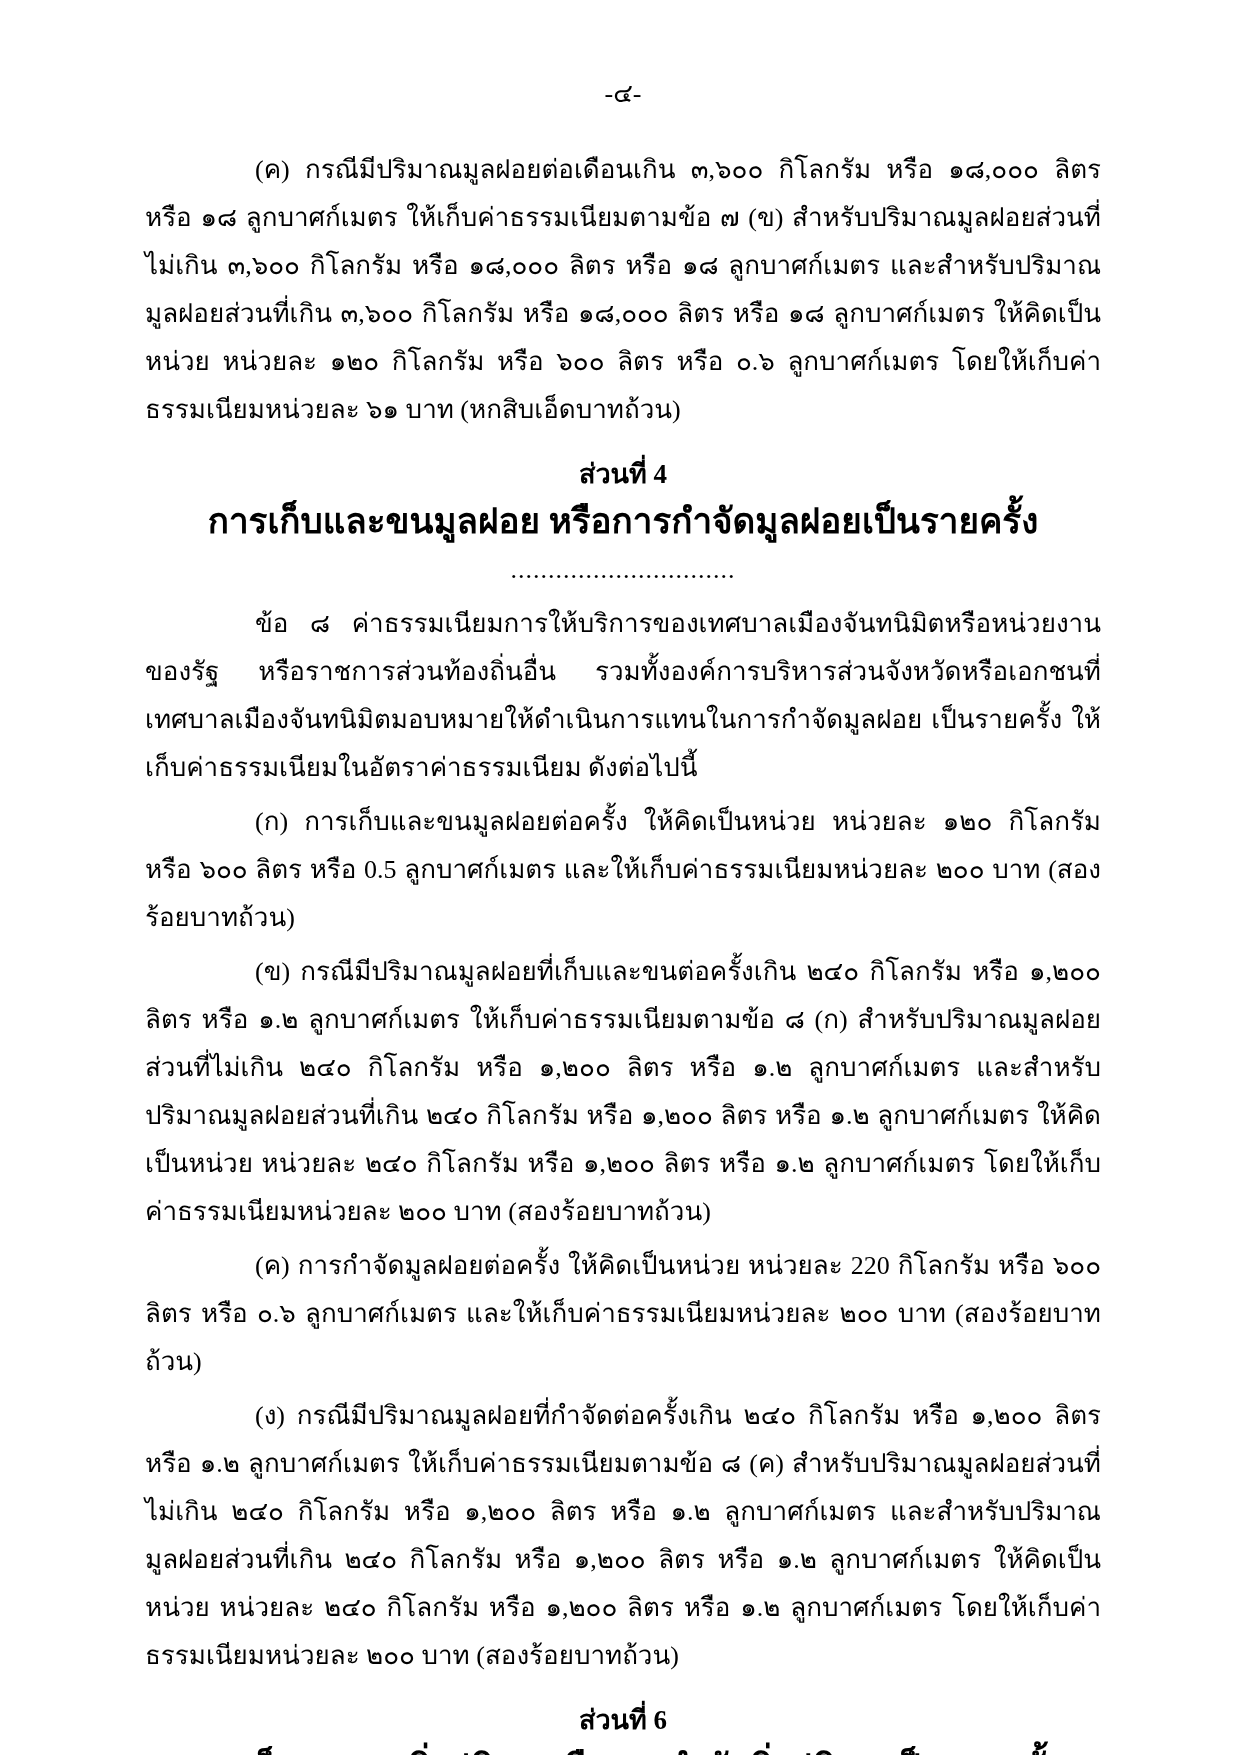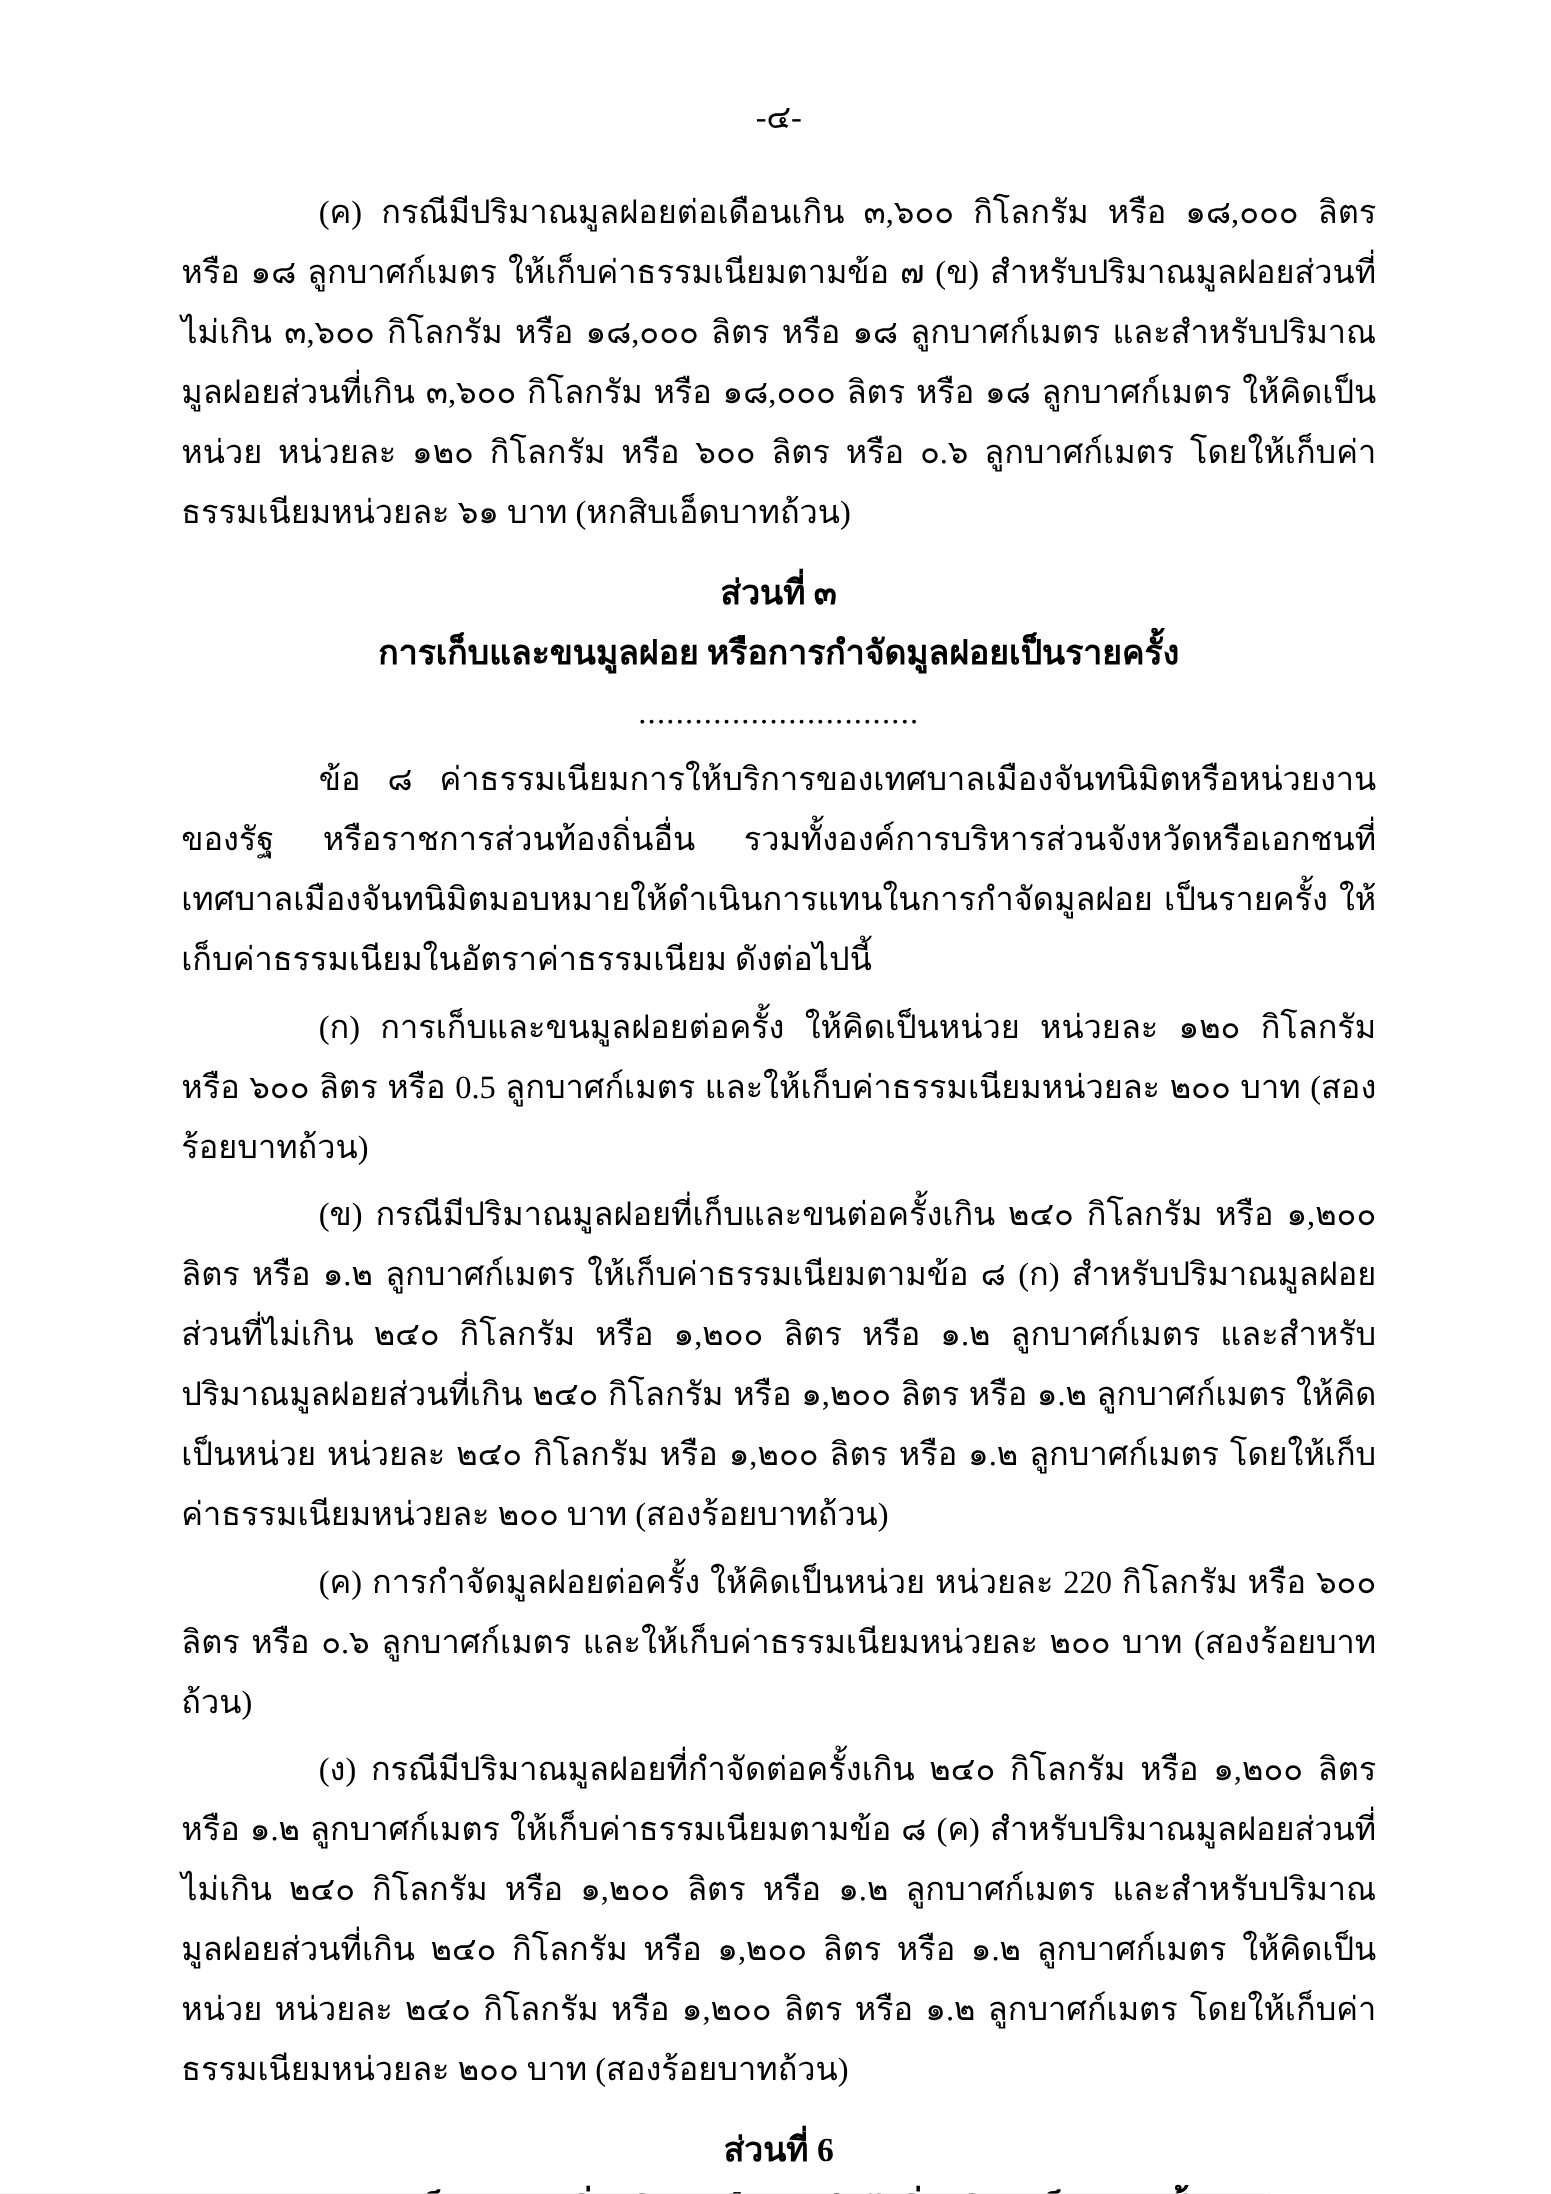--- a/index.html
+++ b/index.html
@@ -28,38 +28,38 @@
   .section-block {
     text-align: center;
     margin: 16px 0 6px 0;
   }
   .section-title {
     font-weight: 700;
     font-size: 27px;
   }
   .section-subtitle {
     font-weight: 700;
-    font-size: 27px;
+    font-size: 35px;
   }
   .divider-dots {
     letter-spacing: 1px;
     line-height: 48px;
   }
 </style>
 </head>
 <body>
 
 <div class="page">
 
   <div class="page-number">-๔-</div>
 
   <p class="para">(ค) กรณีมีปริมาณมูลฝอยต่อเดือนเกิน ๓,๖๐๐ กิโลกรัม หรือ ๑๘,๐๐๐ ลิตร หรือ ๑๘ ลูกบาศก์เมตร ให้เก็บค่าธรรมเนียมตามข้อ ๗ (ข) สำหรับปริมาณมูลฝอยส่วนที่ไม่เกิน ๓,๖๐๐ กิโลกรัม หรือ ๑๘,๐๐๐ ลิตร หรือ ๑๘ ลูกบาศก์เมตร และสำหรับปริมาณมูลฝอยส่วนที่เกิน ๓,๖๐๐ กิโลกรัม หรือ ๑๘,๐๐๐ ลิตร หรือ ๑๘ ลูกบาศก์เมตร ให้คิดเป็นหน่วย หน่วยละ ๑๒๐ กิโลกรัม หรือ ๖๐๐ ลิตร หรือ ๐.๖ ลูกบาศก์เมตร โดยให้เก็บค่าธรรมเนียมหน่วยละ ๖๑ บาท (หกสิบเอ็ดบาทถ้วน)</p>
 
   <div class="section-block">
-    <div class="section-title">ส่วนที่ ๓</div>
+    <div class="section-title">ส่วนที่ 4</div>
     <div class="section-subtitle">การเก็บและขนมูลฝอย หรือการกำจัดมูลฝอยเป็นรายครั้ง</div>
     <div class="divider-dots">..............................</div>
   </div>
 
   <p class="para">ข้อ ๘ ค่าธรรมเนียมการให้บริการของเทศบาลเมืองจันทนิมิตหรือหน่วยงานของรัฐ หรือราชการส่วนท้องถิ่นอื่น รวมทั้งองค์การบริหารส่วนจังหวัดหรือเอกชนที่เทศบาลเมืองจันทนิมิตมอบหมายให้ดำเนินการแทนในการกำจัดมูลฝอย เป็นรายครั้ง ให้เก็บค่าธรรมเนียมในอัตราค่าธรรมเนียม ดังต่อไปนี้</p>
 
   <p class="para">(ก) การเก็บและขนมูลฝอยต่อครั้ง ให้คิดเป็นหน่วย หน่วยละ ๑๒๐ กิโลกรัม หรือ ๖๐๐ ลิตร หรือ 0.5 ลูกบาศก์เมตร และให้เก็บค่าธรรมเนียมหน่วยละ ๒๐๐ บาท (สองร้อยบาทถ้วน)</p>
 
   <p class="para">(ข) กรณีมีปริมาณมูลฝอยที่เก็บและขนต่อครั้งเกิน ๒๔๐ กิโลกรัม หรือ ๑,๒๐๐ ลิตร หรือ ๑.๒ ลูกบาศก์เมตร ให้เก็บค่าธรรมเนียมตามข้อ ๘ (ก) สำหรับปริมาณมูลฝอยส่วนที่ไม่เกิน ๒๔๐ กิโลกรัม หรือ ๑,๒๐๐ ลิตร หรือ ๑.๒ ลูกบาศก์เมตร และสำหรับปริมาณมูลฝอยส่วนที่เกิน ๒๔๐ กิโลกรัม หรือ ๑,๒๐๐ ลิตร หรือ ๑.๒ ลูกบาศก์เมตร ให้คิดเป็นหน่วย หน่วยละ ๒๔๐ กิโลกรัม หรือ ๑,๒๐๐ ลิตร หรือ ๑.๒ ลูกบาศก์เมตร โดยให้เก็บค่าธรรมเนียมหน่วยละ ๒๐๐ บาท (สองร้อยบาทถ้วน)</p>
 

